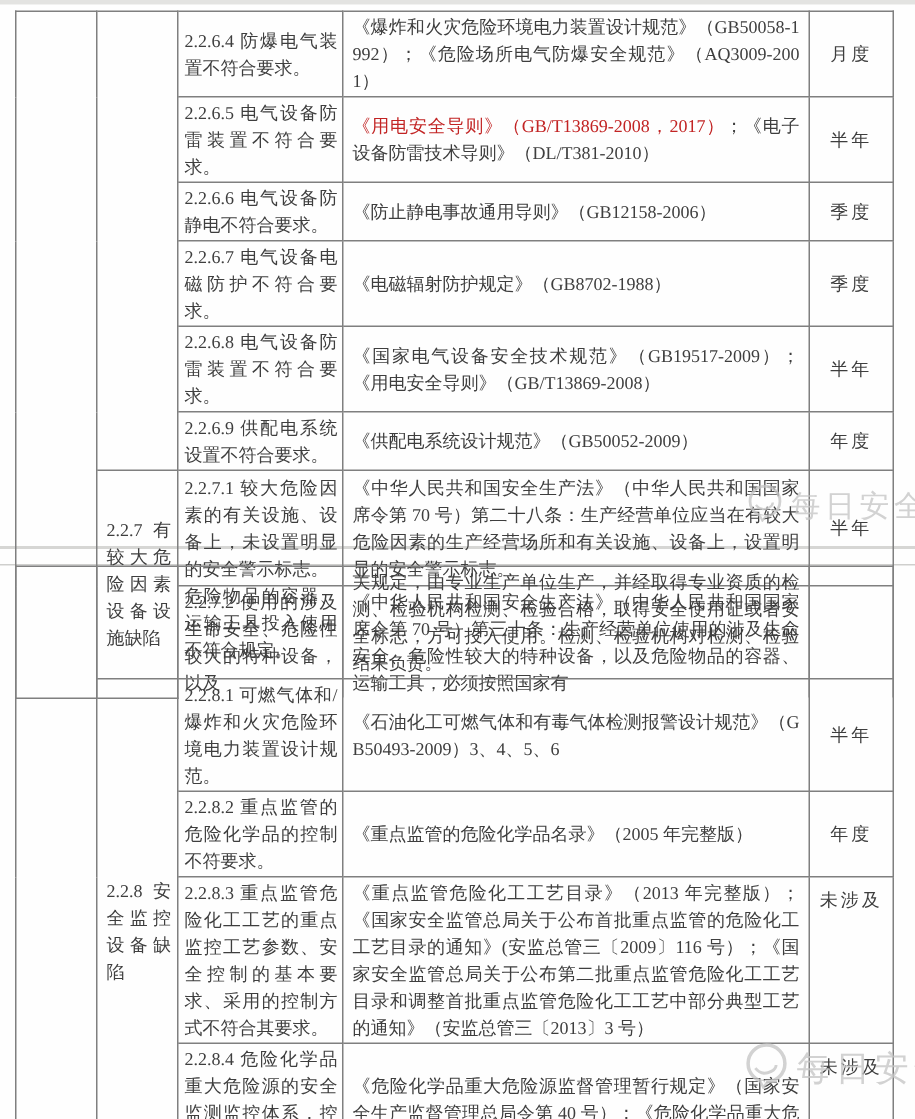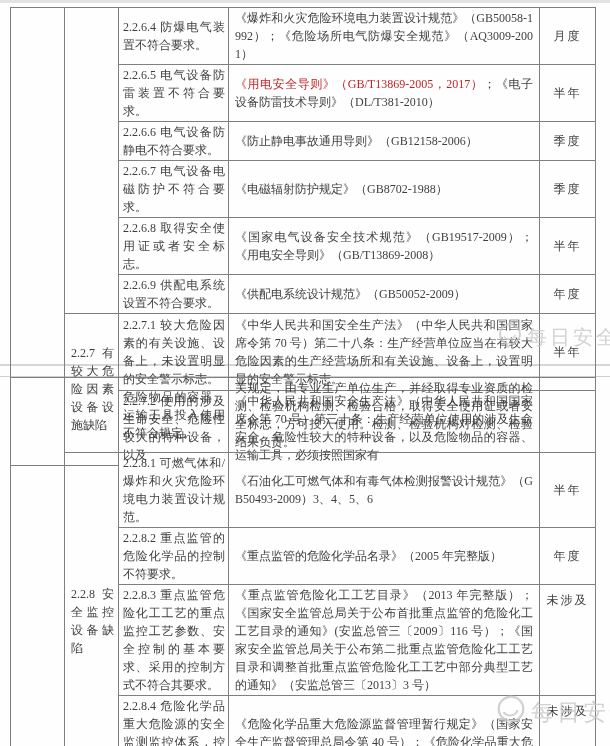--- a/index.html
+++ b/index.html
@@ -89,35 +89,35 @@
     <tbody>
         <tr class="h36">
       <td rowspan="8"></td>
       <td rowspan="6"></td>
       <td class="c3">2.2.6.4 防爆电气装置不符合要求。</td>
       <td class="c4">《爆炸和火灾危险环境电力装置设计规范》（GB50058-1992）；《危险场所电气防爆安全规范》（AQ3009-2001）</td>
       <td class="c5">月度</td>
     </tr>
     <tr class="h36">
       <td class="c3">2.2.6.5 电气设备防雷装置不符合要求。</td>
-      <td class="c4"><span class="red">《用电安全导则》（GB/T13869-2005，2017）</span><span>；《电子设备防雷技术导则》（DL/T381-2010）</span></td>
+      <td class="c4"><span class="red">《用电安全导则》（GB/T13869-2008，2017）</span><span>；《电子设备防雷技术导则》（DL/T381-2010）</span></td>
       <td class="c5">半年</td>
     </tr>
     <tr class="h37">
       <td class="c3">2.2.6.6 电气设备防静电不符合要求。</td>
       <td class="c4">《防止静电事故通用导则》（GB12158-2006）</td>
       <td class="c5">季度</td>
     </tr>
     <tr class="h36">
       <td class="c3">2.2.6.7 电气设备电磁防护不符合要求。</td>
       <td class="c4">《电磁辐射防护规定》（GB8702-1988）</td>
       <td class="c5">季度</td>
     </tr>
     <tr class="h54">
-      <td class="c3">2.2.6.8 取得安全使用证或者安全标志。</td>
+      <td class="c3">2.2.6.8 电气设备防雷装置不符合要求。</td>
       <td class="c4">《国家电气设备安全技术规范》（GB19517-2009）；《用电安全导则》（GB/T13869-2008）</td>
       <td class="c5">半年</td>
     </tr>
     <tr class="h36">
       <td class="c3">2.2.6.9 供配电系统设置不符合要求。</td>
       <td class="c4">《供配电系统设计规范》（GB50052-2009）</td>
       <td class="c5">年度</td>
     </tr>
     <tr class="h77">
       <td rowspan="2" class="cat">2.2.7 有较大危险因素设备设施缺陷</td>

